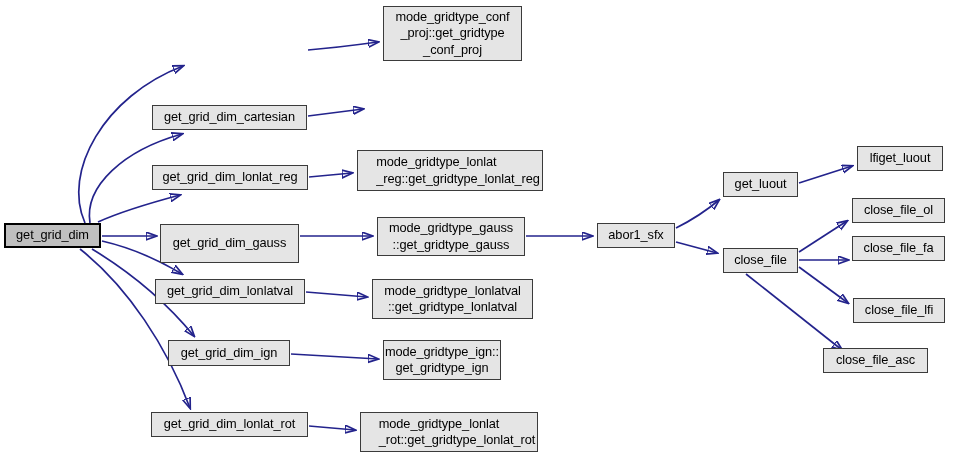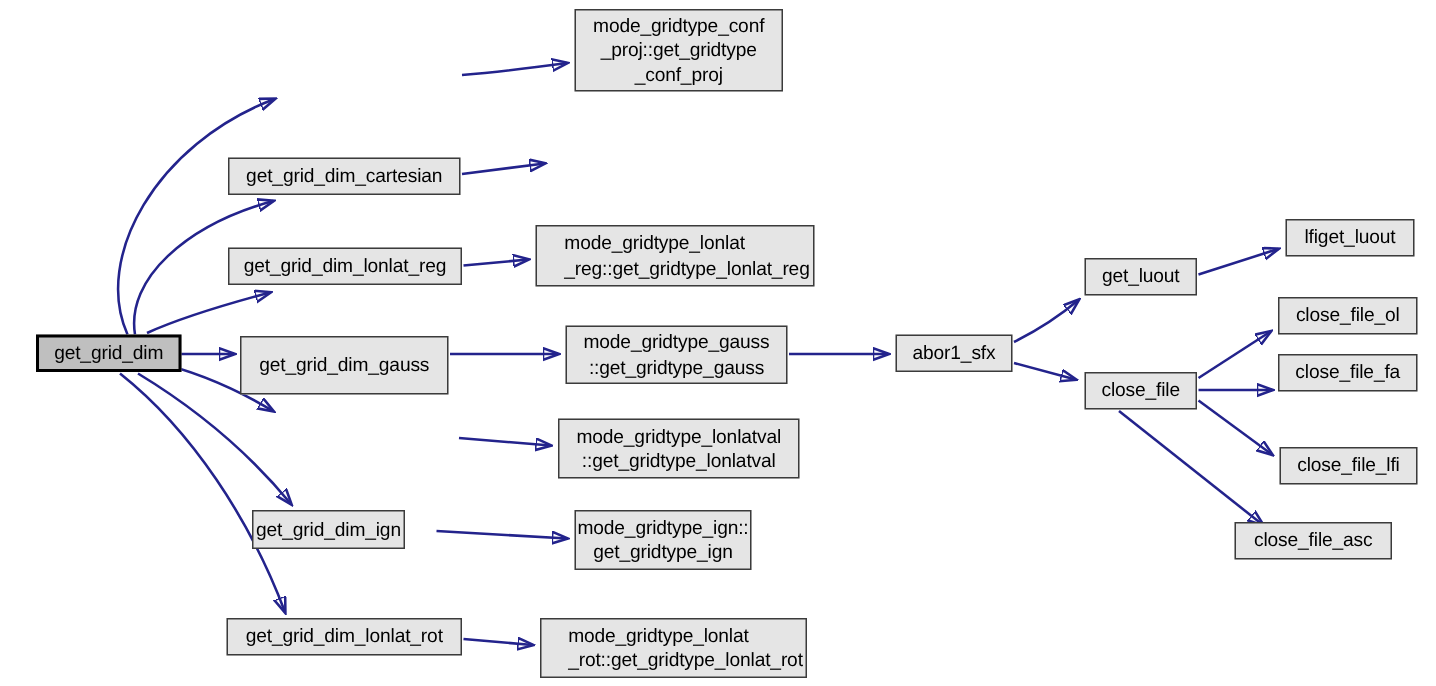--- a/index.html
+++ b/index.html
@@ -23,21 +23,20 @@
     text-align:center;
     font-size:12.8px;
     line-height:16.4px;
     color:#000000;
     white-space:pre-line;
     letter-spacing:-0.1px;
   }
   .node.main{
     background:#bfbfbf;
     border:2px solid #000000;
-    margin-left:20px;
   }
   .node.left-align{justify-content:center;text-align:left;padding-left:16px;}
   .node span{white-space:pre-line;}
 </style>
 </head>
 <body>
 
 <div class="canvas">
 
   <svg class="edges" viewBox="0 0 957 457">
@@ -80,22 +79,25 @@
   </div>
 
   <div class="node" style="left:152px;top:165px;width:156px;height:25px">
     <span>get_grid_dim_lonlat_reg</span>
   </div>
 
   <div class="node" style="left:160px;top:224px;width:139px;height:39px">
     <span>get_grid_dim_gauss</span>
   </div>
 
+  <div class="node" style="left:155px;top:279px;width:150px;height:25px">
+    <span>get_grid_dim_lonlatval</span>
+  </div>
 
-  <div class="node" style="left:168px;top:340px;width:102px;height:26px">
+  <div class="node" style="left:168px;top:340px;width:122px;height:26px">
     <span>get_grid_dim_ign</span>
   </div>
 
   <div class="node" style="left:151px;top:412px;width:157px;height:25px">
     <span>get_grid_dim_lonlat_rot</span>
   </div>
 
   <div class="node" style="left:383px;top:6px;width:139px;height:55px">
     <span>mode_gridtype_conf
 _proj::get_gridtype

